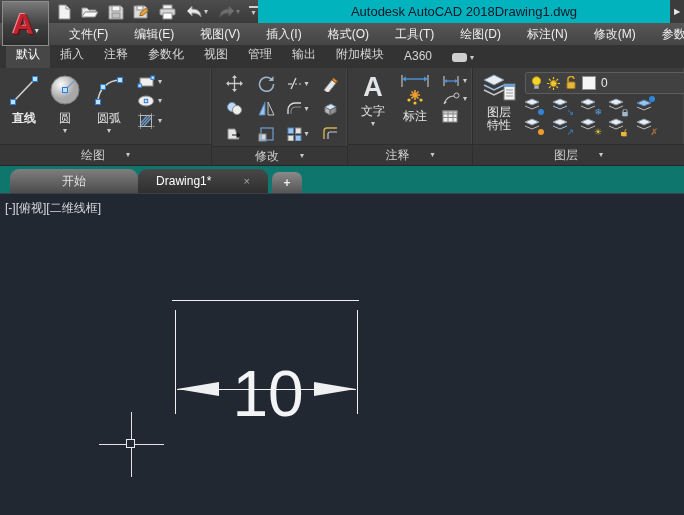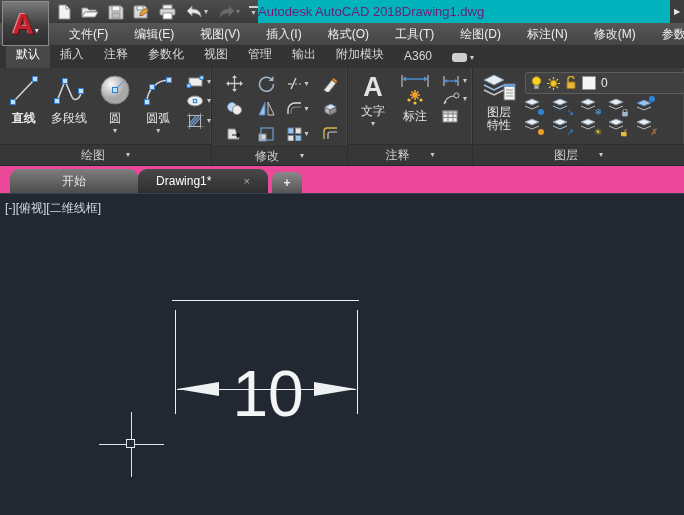--- a/index.html
+++ b/index.html
@@ -6,22 +6,22 @@
   .app{position:relative;width:684px;height:515px;font-family:"Liberation Sans",sans-serif;
        -webkit-font-smoothing:antialiased;font-size:12px;color:#e4e4e4;}
   
   .titlebar{position:absolute;left:0;top:0;width:684px;height:23px;display:flex;
             background:linear-gradient(#4d4d4d,#3a3a3a);}
   .qat{display:flex;align-items:center;gap:9px;padding-left:56px;width:202px;}
   .qat-icon{width:18px;height:18px;display:flex;align-items:center;justify-content:center;cursor:pointer;}
   .qat-group{display:flex;align-items:center;gap:1px;}
   .caret{font-size:8px;color:#c9c9c9;line-height:8px;}
   .caret.dis{color:#7a7a7a;}
-  .title-teal{flex:1;display:flex;align-items:center;
-              background:#00b3bd;color:#701a75;font-size:13px;}
+  .title-teal{flex:1;display:flex;align-items:center;justify-content:center;
+              background:#00b3bd;color:#0f172a;font-size:13px;}
   .title-arrow-btn{width:14px;background:#3c3c3c;display:flex;align-items:center;justify-content:center;
                    color:#e8e8e8;font-size:9px;cursor:pointer;}
   .logo-btn{position:absolute;left:2px;top:1px;width:45px;height:43px;z-index:5;
             background:linear-gradient(#7a7a7a,#3f3f3f 55%,#2e2e2e);border:1px solid #8b8b8b;
             display:flex;align-items:center;justify-content:center;cursor:pointer;}
   .logo-a{font-size:30px;font-weight:bold;color:#c2232e;line-height:30px;
           text-shadow:1px 1px 1px #5e0d12, -1px -1px 0 #f0888e;}
   .logo-caret{font-size:8px;color:#dadada;margin:14px 0 0 1px;}
   
   .menubar{position:absolute;left:0;top:23px;width:684px;height:22px;
@@ -52,21 +52,21 @@
   .text-a{font-size:27px;font-weight:bold;color:#e2e5e8;line-height:27px;}
   .combo{height:20px;border:1px solid #5d5d5d;background:#414141;border-radius:2px;
          display:flex;align-items:center;gap:5px;padding:0 5px;margin:4px 0 0 2px;width:148px;cursor:pointer;}
   .swatch{width:12px;height:12px;background:#f5f5f5;border:1px solid #909090;}
   .lrows{display:flex;flex-direction:column;gap:3px;margin-top:4px;}
   .lrow{display:flex;gap:6px;}
   .lslot{position:relative;width:22px;height:17px;cursor:pointer;}
   .badge{position:absolute;right:-1px;bottom:-2px;font-size:9px;line-height:9px;}
   .dotb{position:absolute;right:1px;bottom:0;width:6px;height:6px;border-radius:50%;}
   
-  .filetabs{position:absolute;left:0;top:166px;width:684px;height:27px;background:#ec4899;
+  .filetabs{position:absolute;left:0;top:166px;width:684px;height:27px;background:#0f766e;
             display:flex;align-items:flex-end;padding-left:10px;box-sizing:border-box;}
   .ftab{height:24px;display:flex;align-items:center;justify-content:center;border-radius:9px 9px 0 0;cursor:pointer;}
   .ftab.start{width:128px;background:linear-gradient(#7e7e7e,#4c4c4c);color:#e3e3e3;}
   .ftab.active{width:130px;background:linear-gradient(#484848,#2f2f2f);color:#ffffff;gap:32px;}
   .ftab .x{color:#a9a9a9;font-size:11px;}
   .ftab.plus{width:30px;height:21px;background:linear-gradient(#8a8a8a,#555555);
              border-radius:7px 7px 0 0;color:#eeeeee;font-weight:bold;margin-left:4px;}
   
   .canvas{position:absolute;left:0;top:193px;width:684px;height:374px;background:#222832;border-top:1px solid #39414d;box-sizing:border-box;}
   .vp-controls{position:absolute;left:5px;top:6px;color:#d6dae0;font-size:12px;cursor:pointer;}
@@ -190,29 +190,20 @@
     <div class="panel" style="width:212px;">
       <div class="panel-body" style="padding-left:5px;gap:2px;">
         <div class="bigbtn" style="width:38px;font-weight:bold;">
           <svg width="34" height="36" viewBox="0 0 34 36">
             <line x1="6" y1="30" x2="28" y2="7" stroke="#d2d2d2" stroke-width="1.6"></line>
             <rect x="3.5" y="27.5" width="5" height="5" fill="#bfe0ff" stroke="#2d7dd2"></rect>
             <rect x="25.5" y="4.5" width="5" height="5" fill="#bfe0ff" stroke="#2d7dd2"></rect>
           </svg>
           <span class="biglabel">直线</span>
         </div>
-        <div class="bigbtn" style="width:50px;">
-          <svg width="34" height="36" viewBox="0 0 34 36">
-            <path d="M5 29 L13 9 L20 25 C22 30 29 27 29 19" fill="none" stroke="#d2d2d2" stroke-width="1.6"></path>
-            <rect x="2.5" y="26.5" width="5" height="5" fill="#bfe0ff" stroke="#2d7dd2"></rect>
-            <rect x="10.5" y="6.5" width="5" height="5" fill="#bfe0ff" stroke="#2d7dd2"></rect>
-            <rect x="26.5" y="16.5" width="5" height="5" fill="#bfe0ff" stroke="#2d7dd2"></rect>
-          </svg>
-          <span class="biglabel">多段线</span>
-        </div>
         <div class="bigbtn" style="width:40px;">
           <svg width="36" height="36" viewBox="0 0 36 36">
             <defs>
                 <radialGradient id="cg" cx="35%" cy="30%">
                   <stop offset="0%" stop-color="#fafafa"></stop>
                   <stop offset="100%" stop-color="#a8a8a8"></stop>
                 </radialGradient>
               </defs>
             <circle cx="18" cy="18" r="14" fill="url(#cg)" stroke="#7f7f7f"></circle>
             <line x1="18" y1="18" x2="27" y2="9" stroke="#6f9fd0" stroke-width="1.3"></line>

